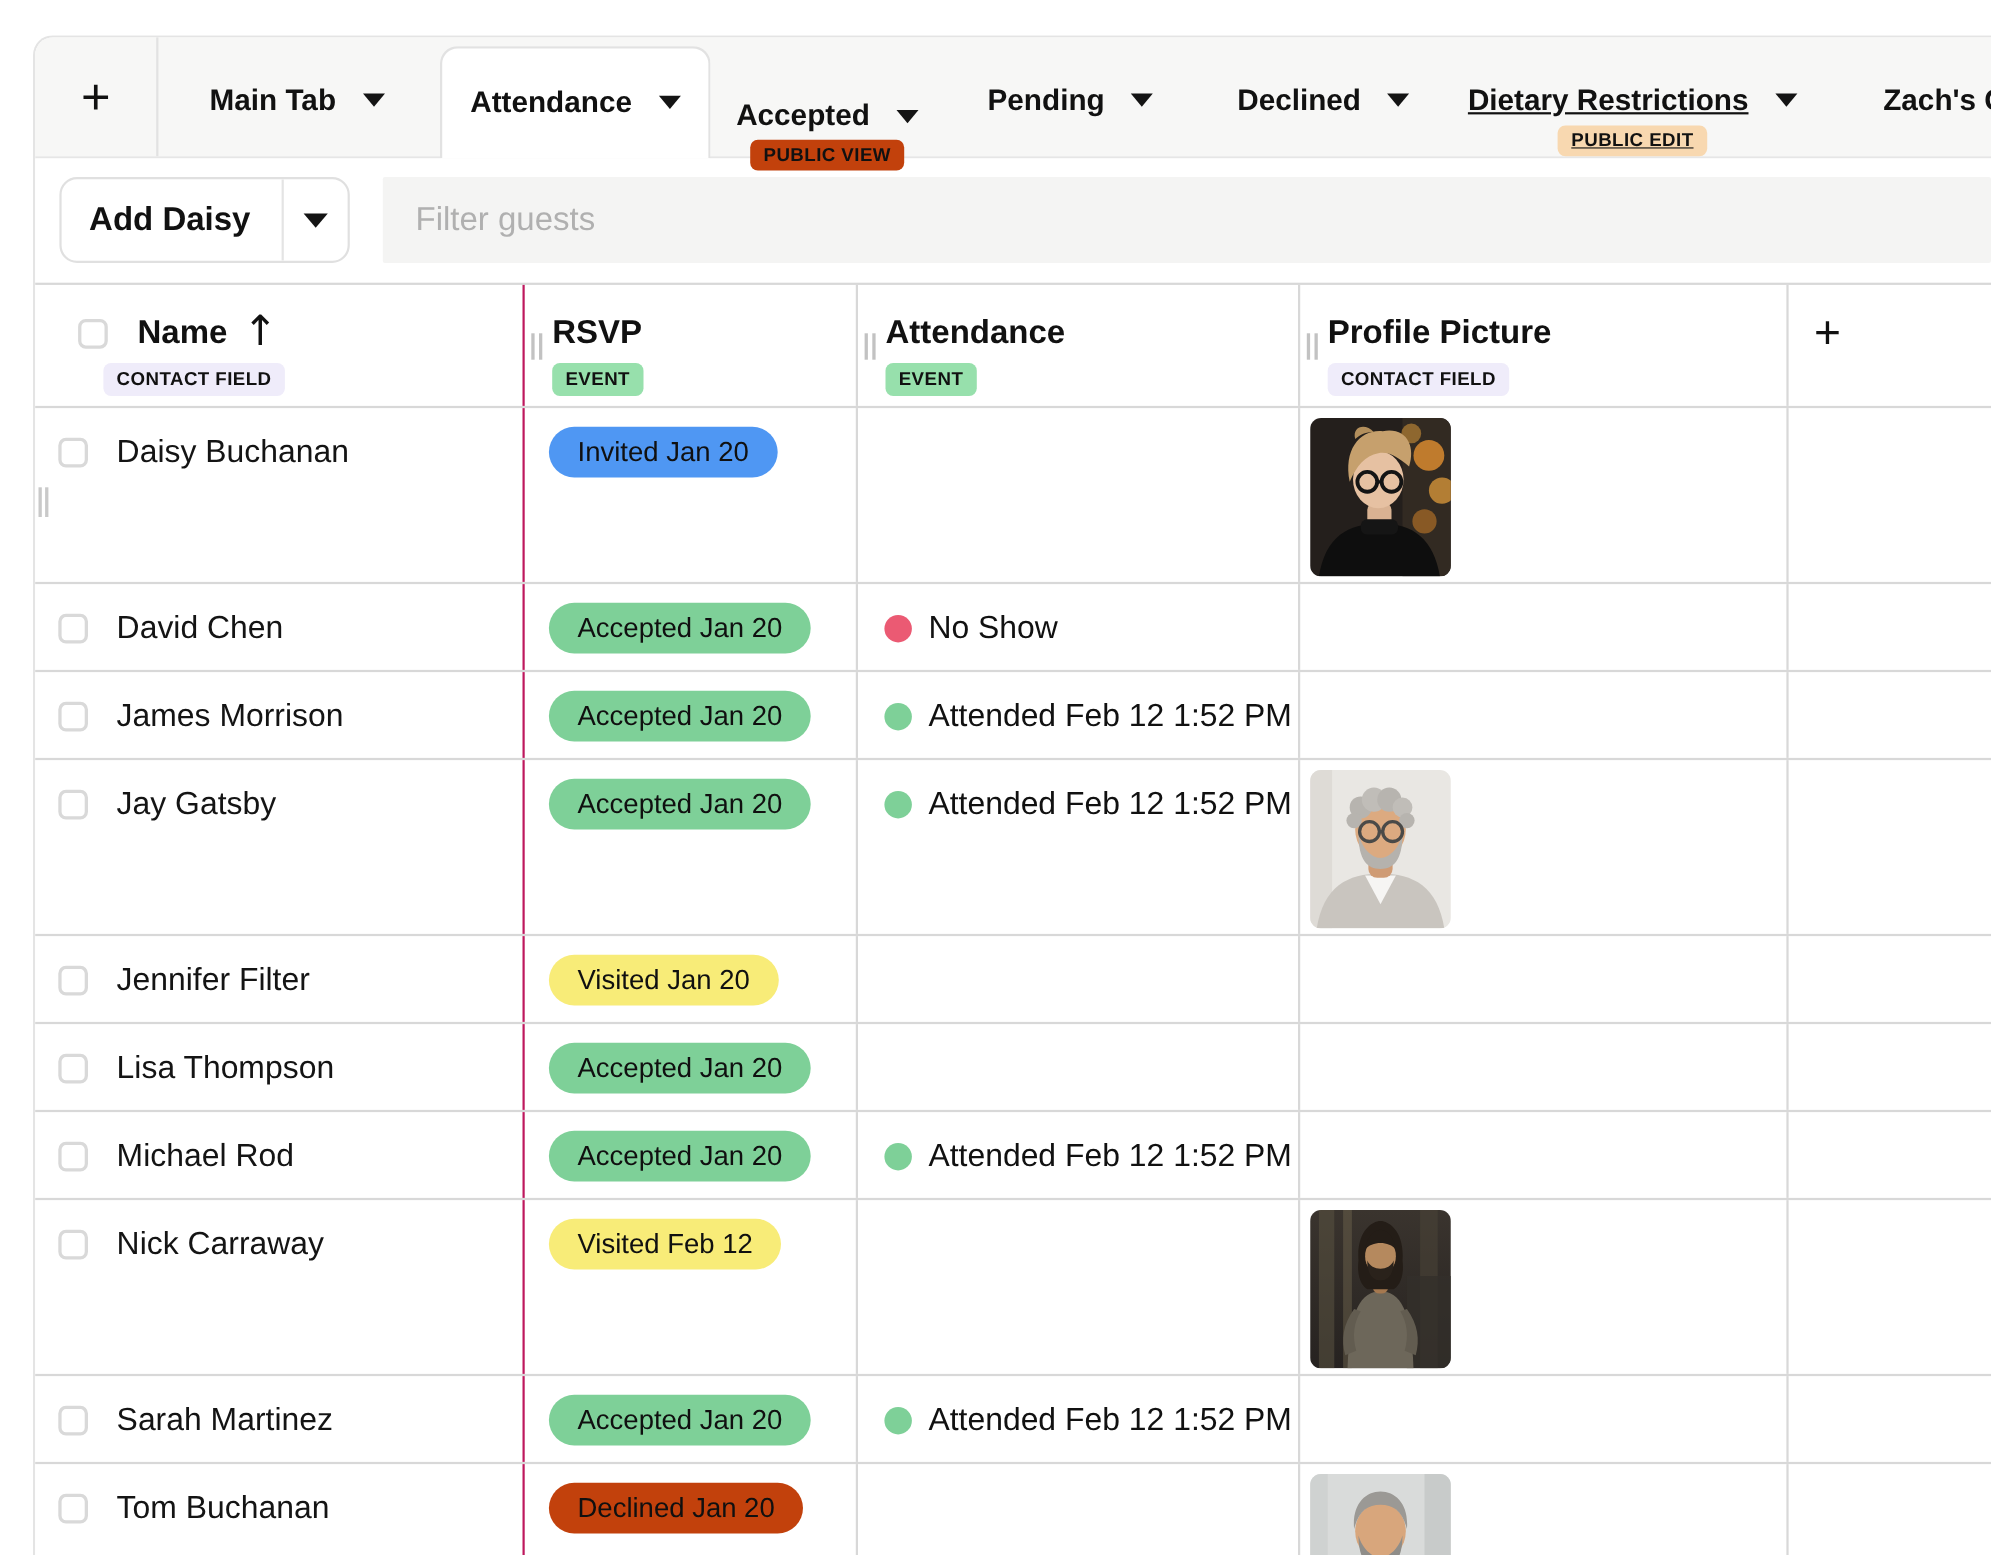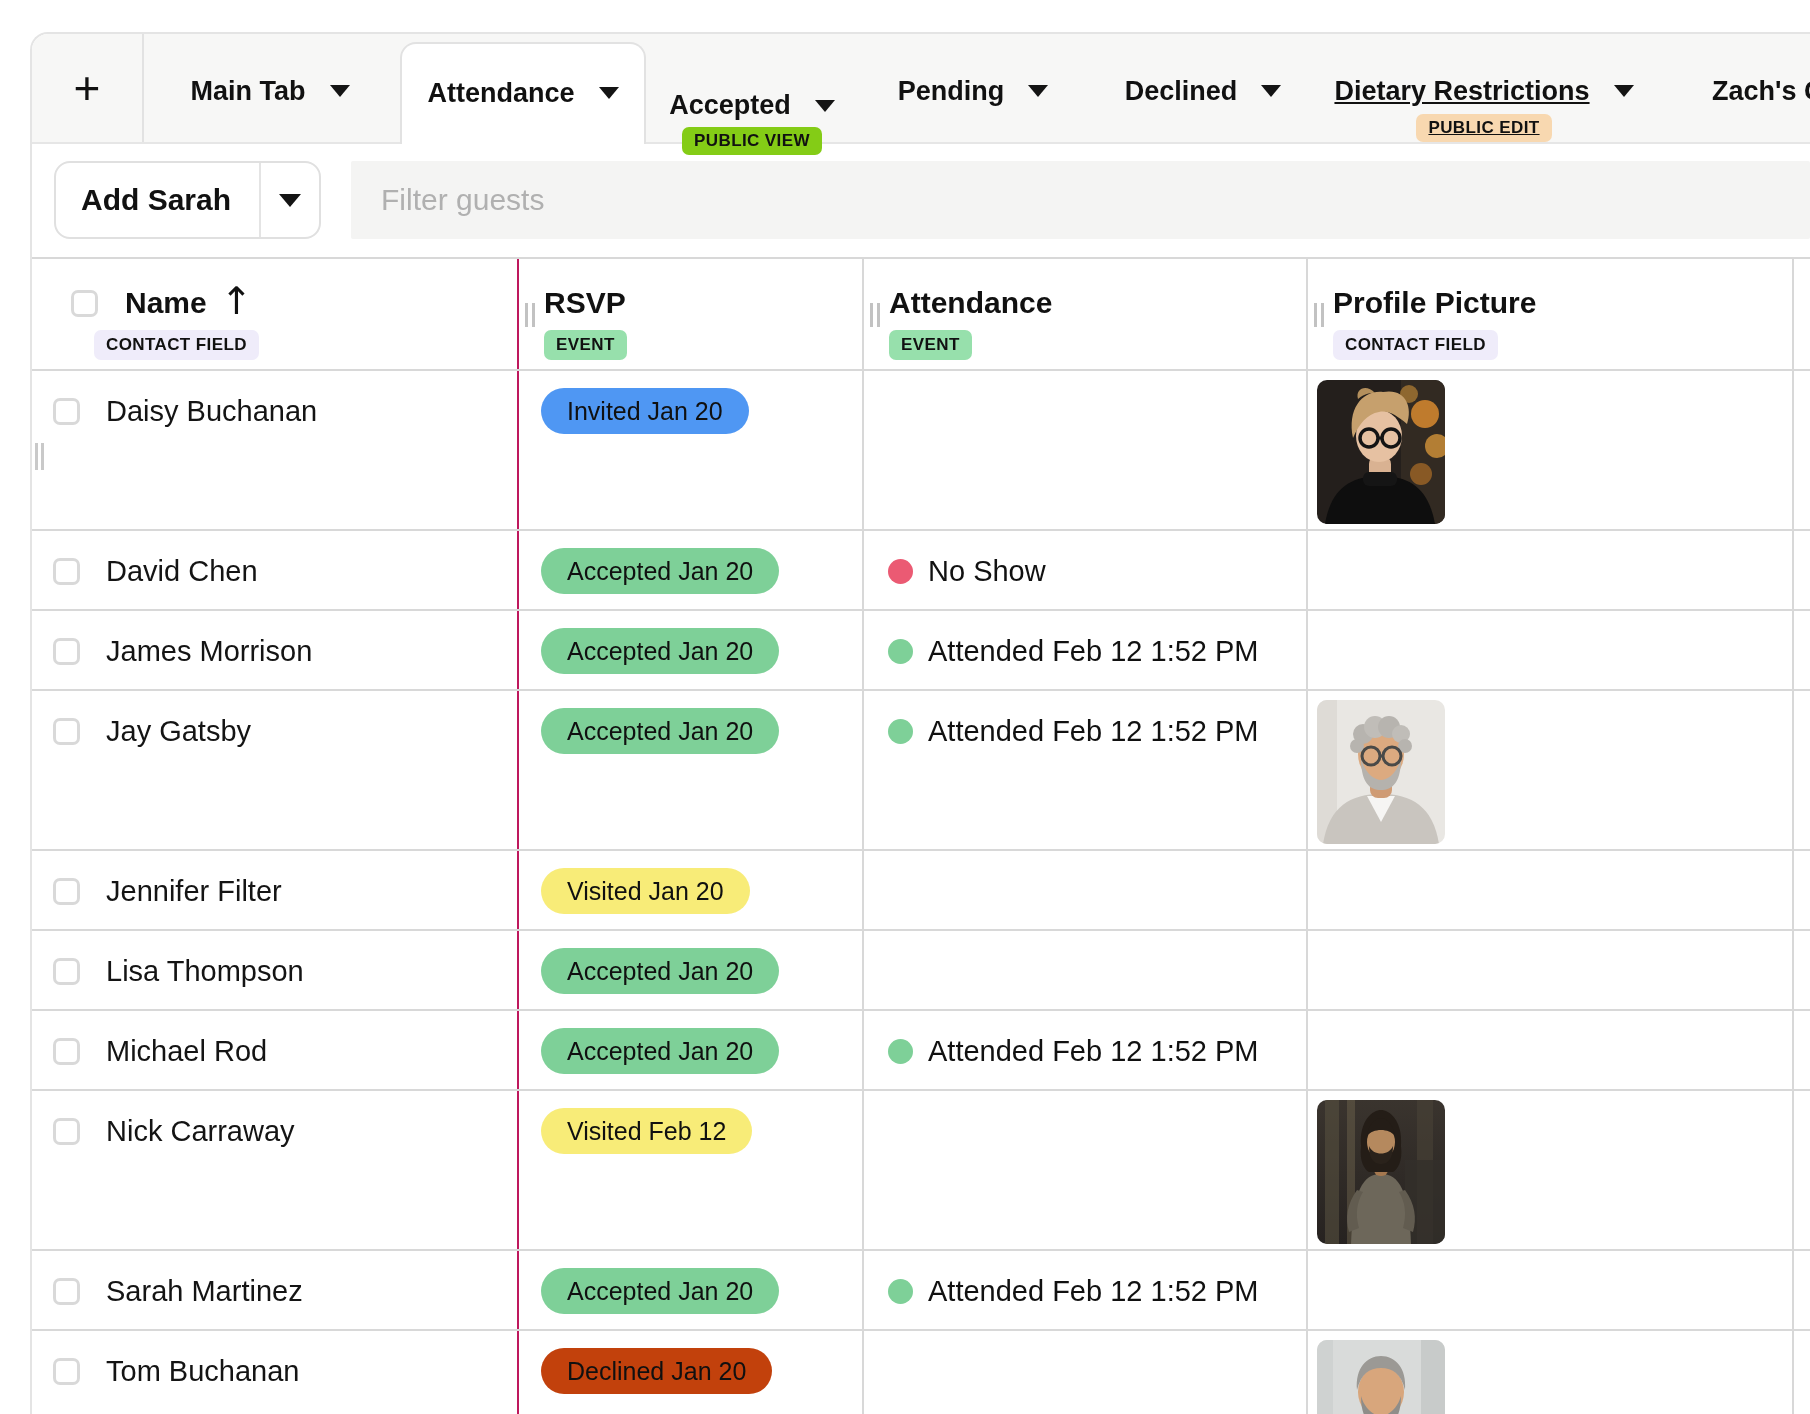--- a/index.html
+++ b/index.html
@@ -37,21 +37,21 @@
   .addbtn-main { display:flex; align-items:center; padding:0 28px 0 25px; font-size:30px; font-weight:700; cursor:pointer; }
   .addbtn-sep { width:2px; background:#e4e4e4; }
   .addbtn-arrow { width:58px; display:flex; align-items:center; justify-content:center; cursor:pointer; }
   .addbtn-arrow .caret { margin-left:0; border-left-width:11px; border-right-width:11px; border-top-width:13px; }
   .filter { flex:1; height:78px; margin-left:30px; background:#f4f4f3; border:none; outline:none;
             font-size:30px; color:#1d4ed8; padding:0 30px; font-family:inherit; border-radius:2px; }
   .filter::placeholder { color:#b0b0b0; }
 
   
   .grid { position:absolute; top:223px; left:0; right:0; border-top:2px solid #d8d8d8; background:#fff; }
-  .g-row { display:flex; border-bottom:2px solid #d8d8d8; height:80px; position:relative;gap:42px; }
+  .g-row { display:flex; border-bottom:2px solid #d8d8d8; height:80px; position:relative; }
   .g-row.tall { height:160px; }
   .g-head { height:112px; border-bottom:2px solid #d8d8d8; }
   .cell { flex:none; position:relative; display:flex; align-items:flex-start; overflow:hidden; }
   .c1 { width:443px; }
   .c2 { width:303px; border-left:2px solid #be185d; }
   .c3 { width:402px; border-left:2px solid #d8d8d8; }
   .c4 { width:444px; border-left:2px solid #d8d8d8; }
   .c5 { flex:1 1 auto; border-left:2px solid #d8d8d8; }
   .cline { height:80px; display:flex; align-items:center; }
 
@@ -112,21 +112,21 @@
     <div class="tab-lab">
       <span>Attendance</span>
       <span class="caret"></span>
     </div>
   </div>
         <div class="tab t3">
     <div class="tab-lab">
       <span>Accepted</span>
       <span class="caret"></span>
     </div>
-  <span class="tab-badge" style="background: #84cc16;">PUBLIC VIEW</span>
+  <span class="tab-badge" style="background: #c2410c;">PUBLIC VIEW</span>
         </div>
         <div class="tab t4">
     <div class="tab-lab">
       <span>Pending</span>
       <span class="caret"></span>
     </div>
   </div>
         <div class="tab t5">
     <div class="tab-lab">
       <span>Declined</span>
@@ -144,21 +144,21 @@
     <div class="tab-lab">
       <span>Zach's G</span>
 
     </div>
   </div>
       </div>
 
     <div class="toolbar">
       <div class="addbtn">
         <div class="addbtn-main">
-          <span>Add Sarah</span>
+          <span>Add Daisy</span>
         </div>
         <div class="addbtn-sep"></div>
         <div class="addbtn-arrow">
           <span class="caret"></span>
         </div>
       </div>
       <input class="filter" type="text" placeholder="Filter guests" style="">
     </div>
 
     <div class="grid">

